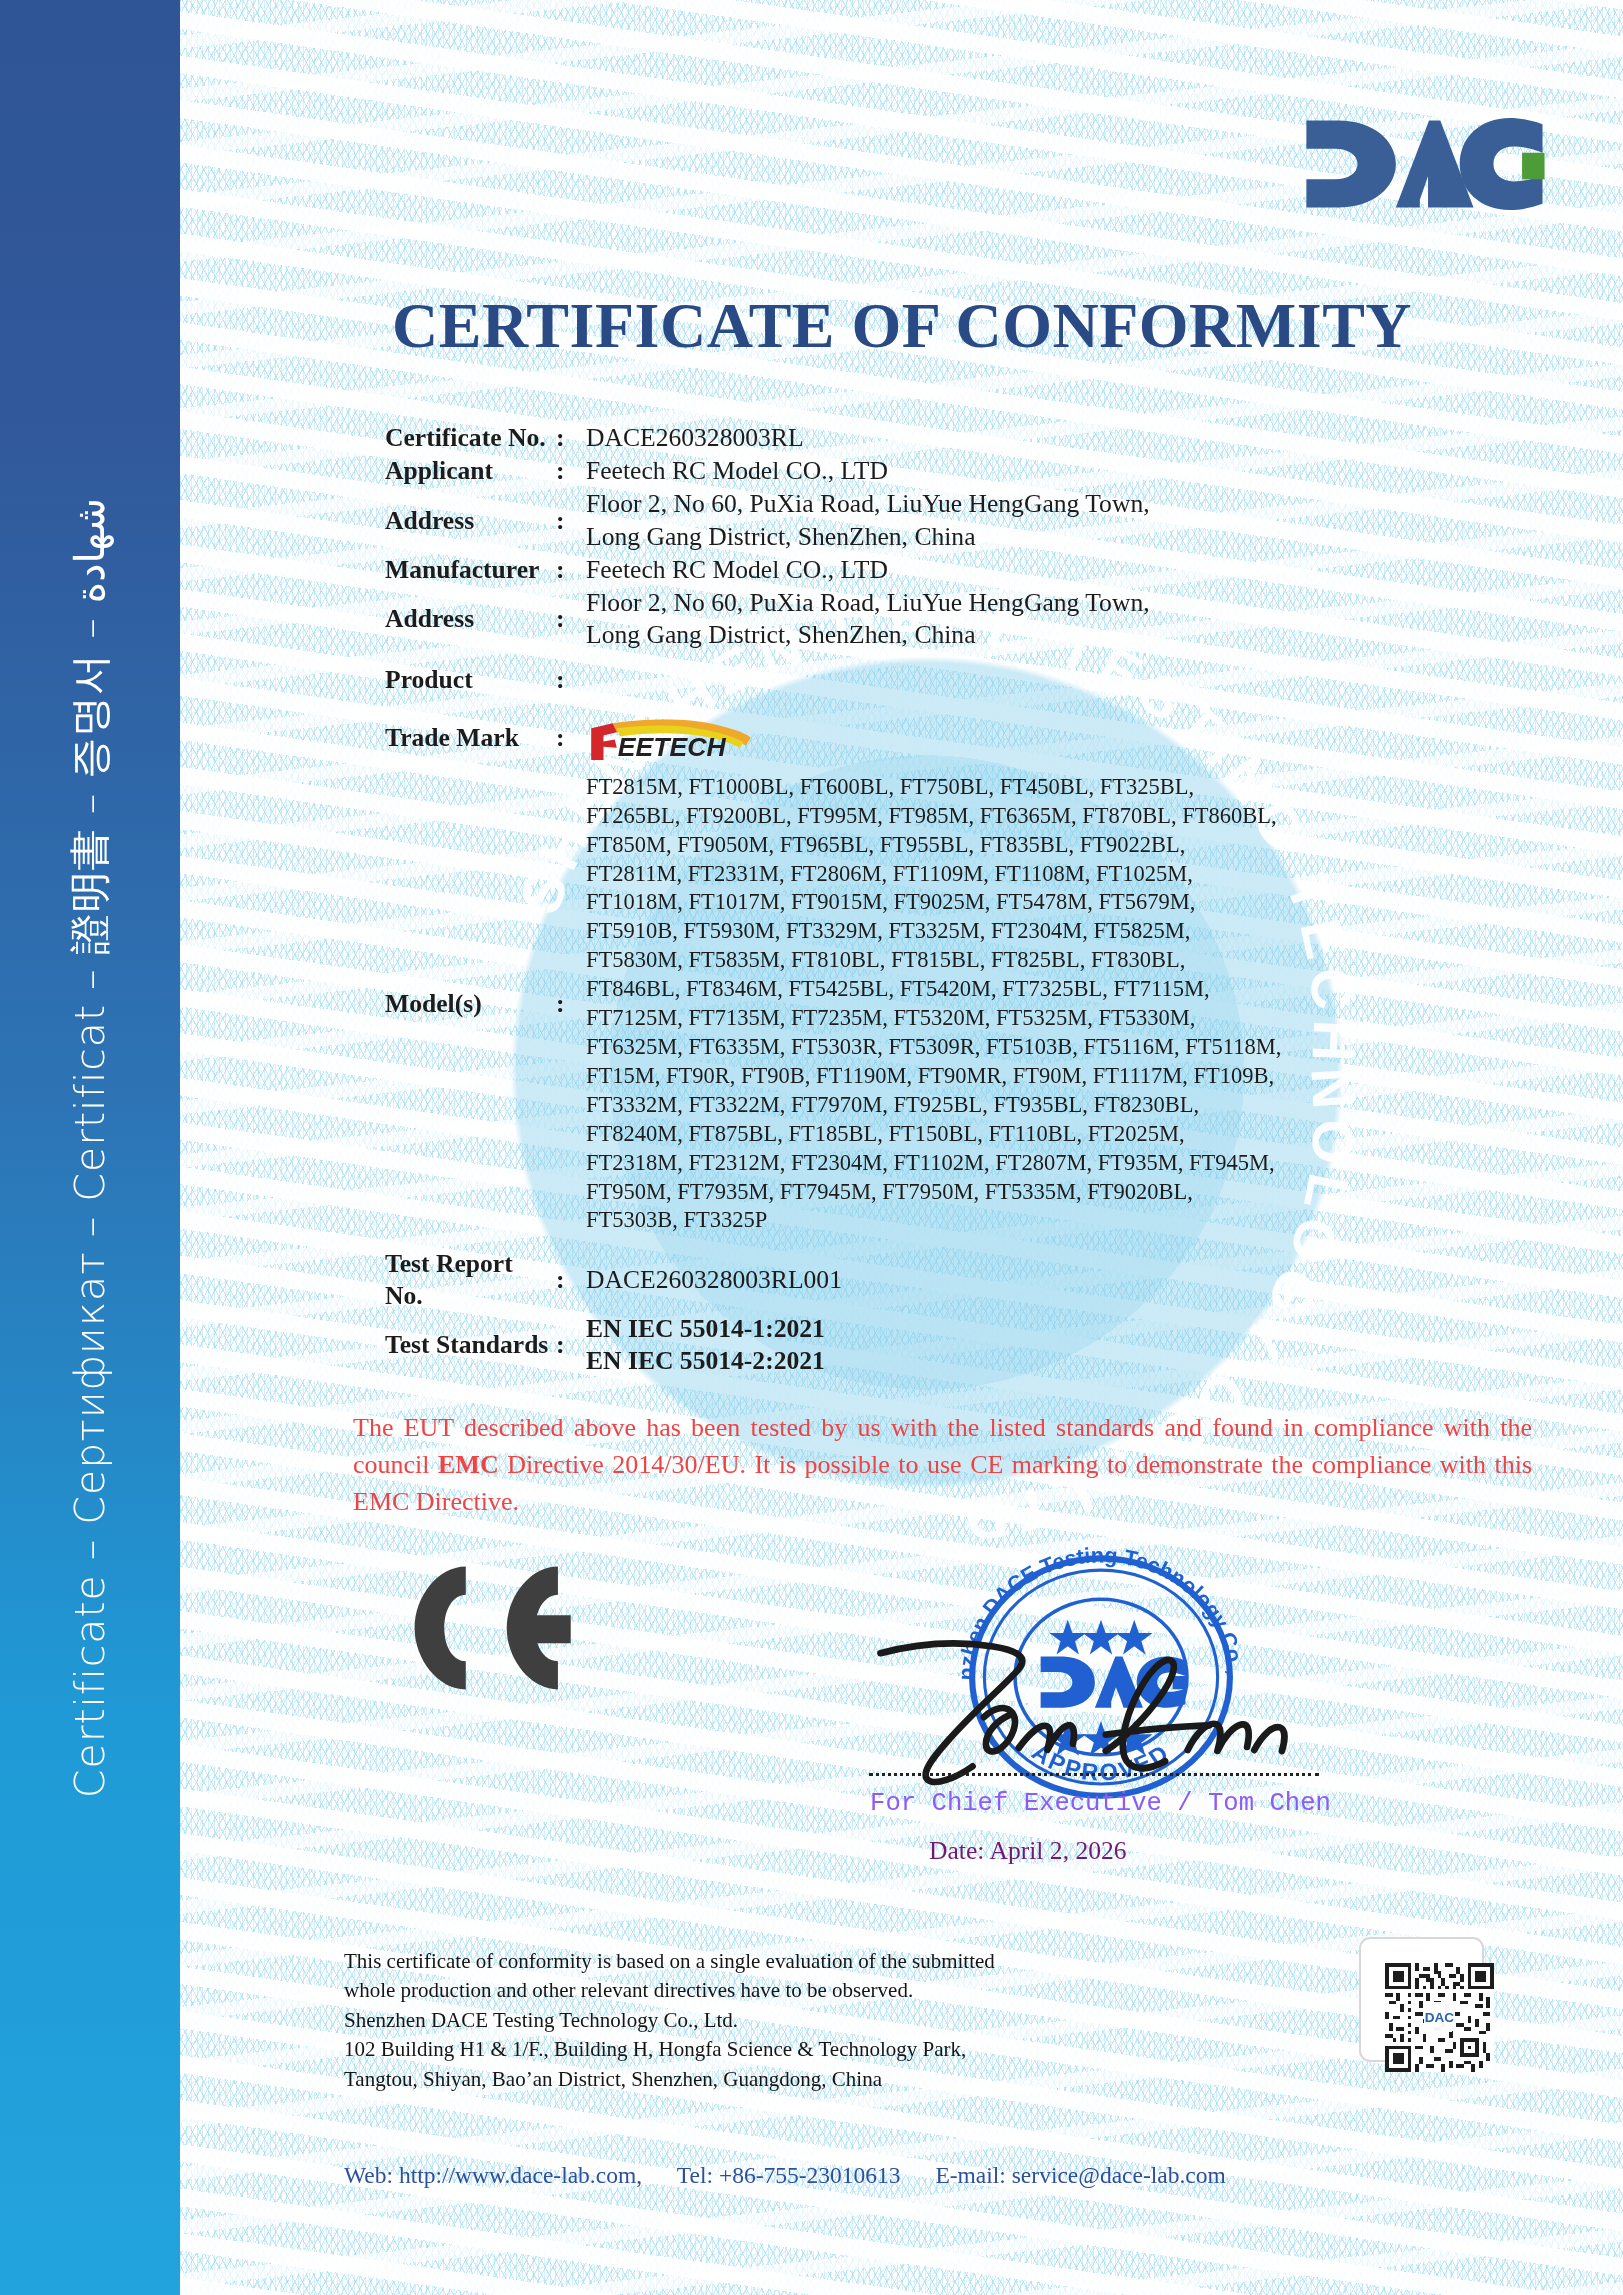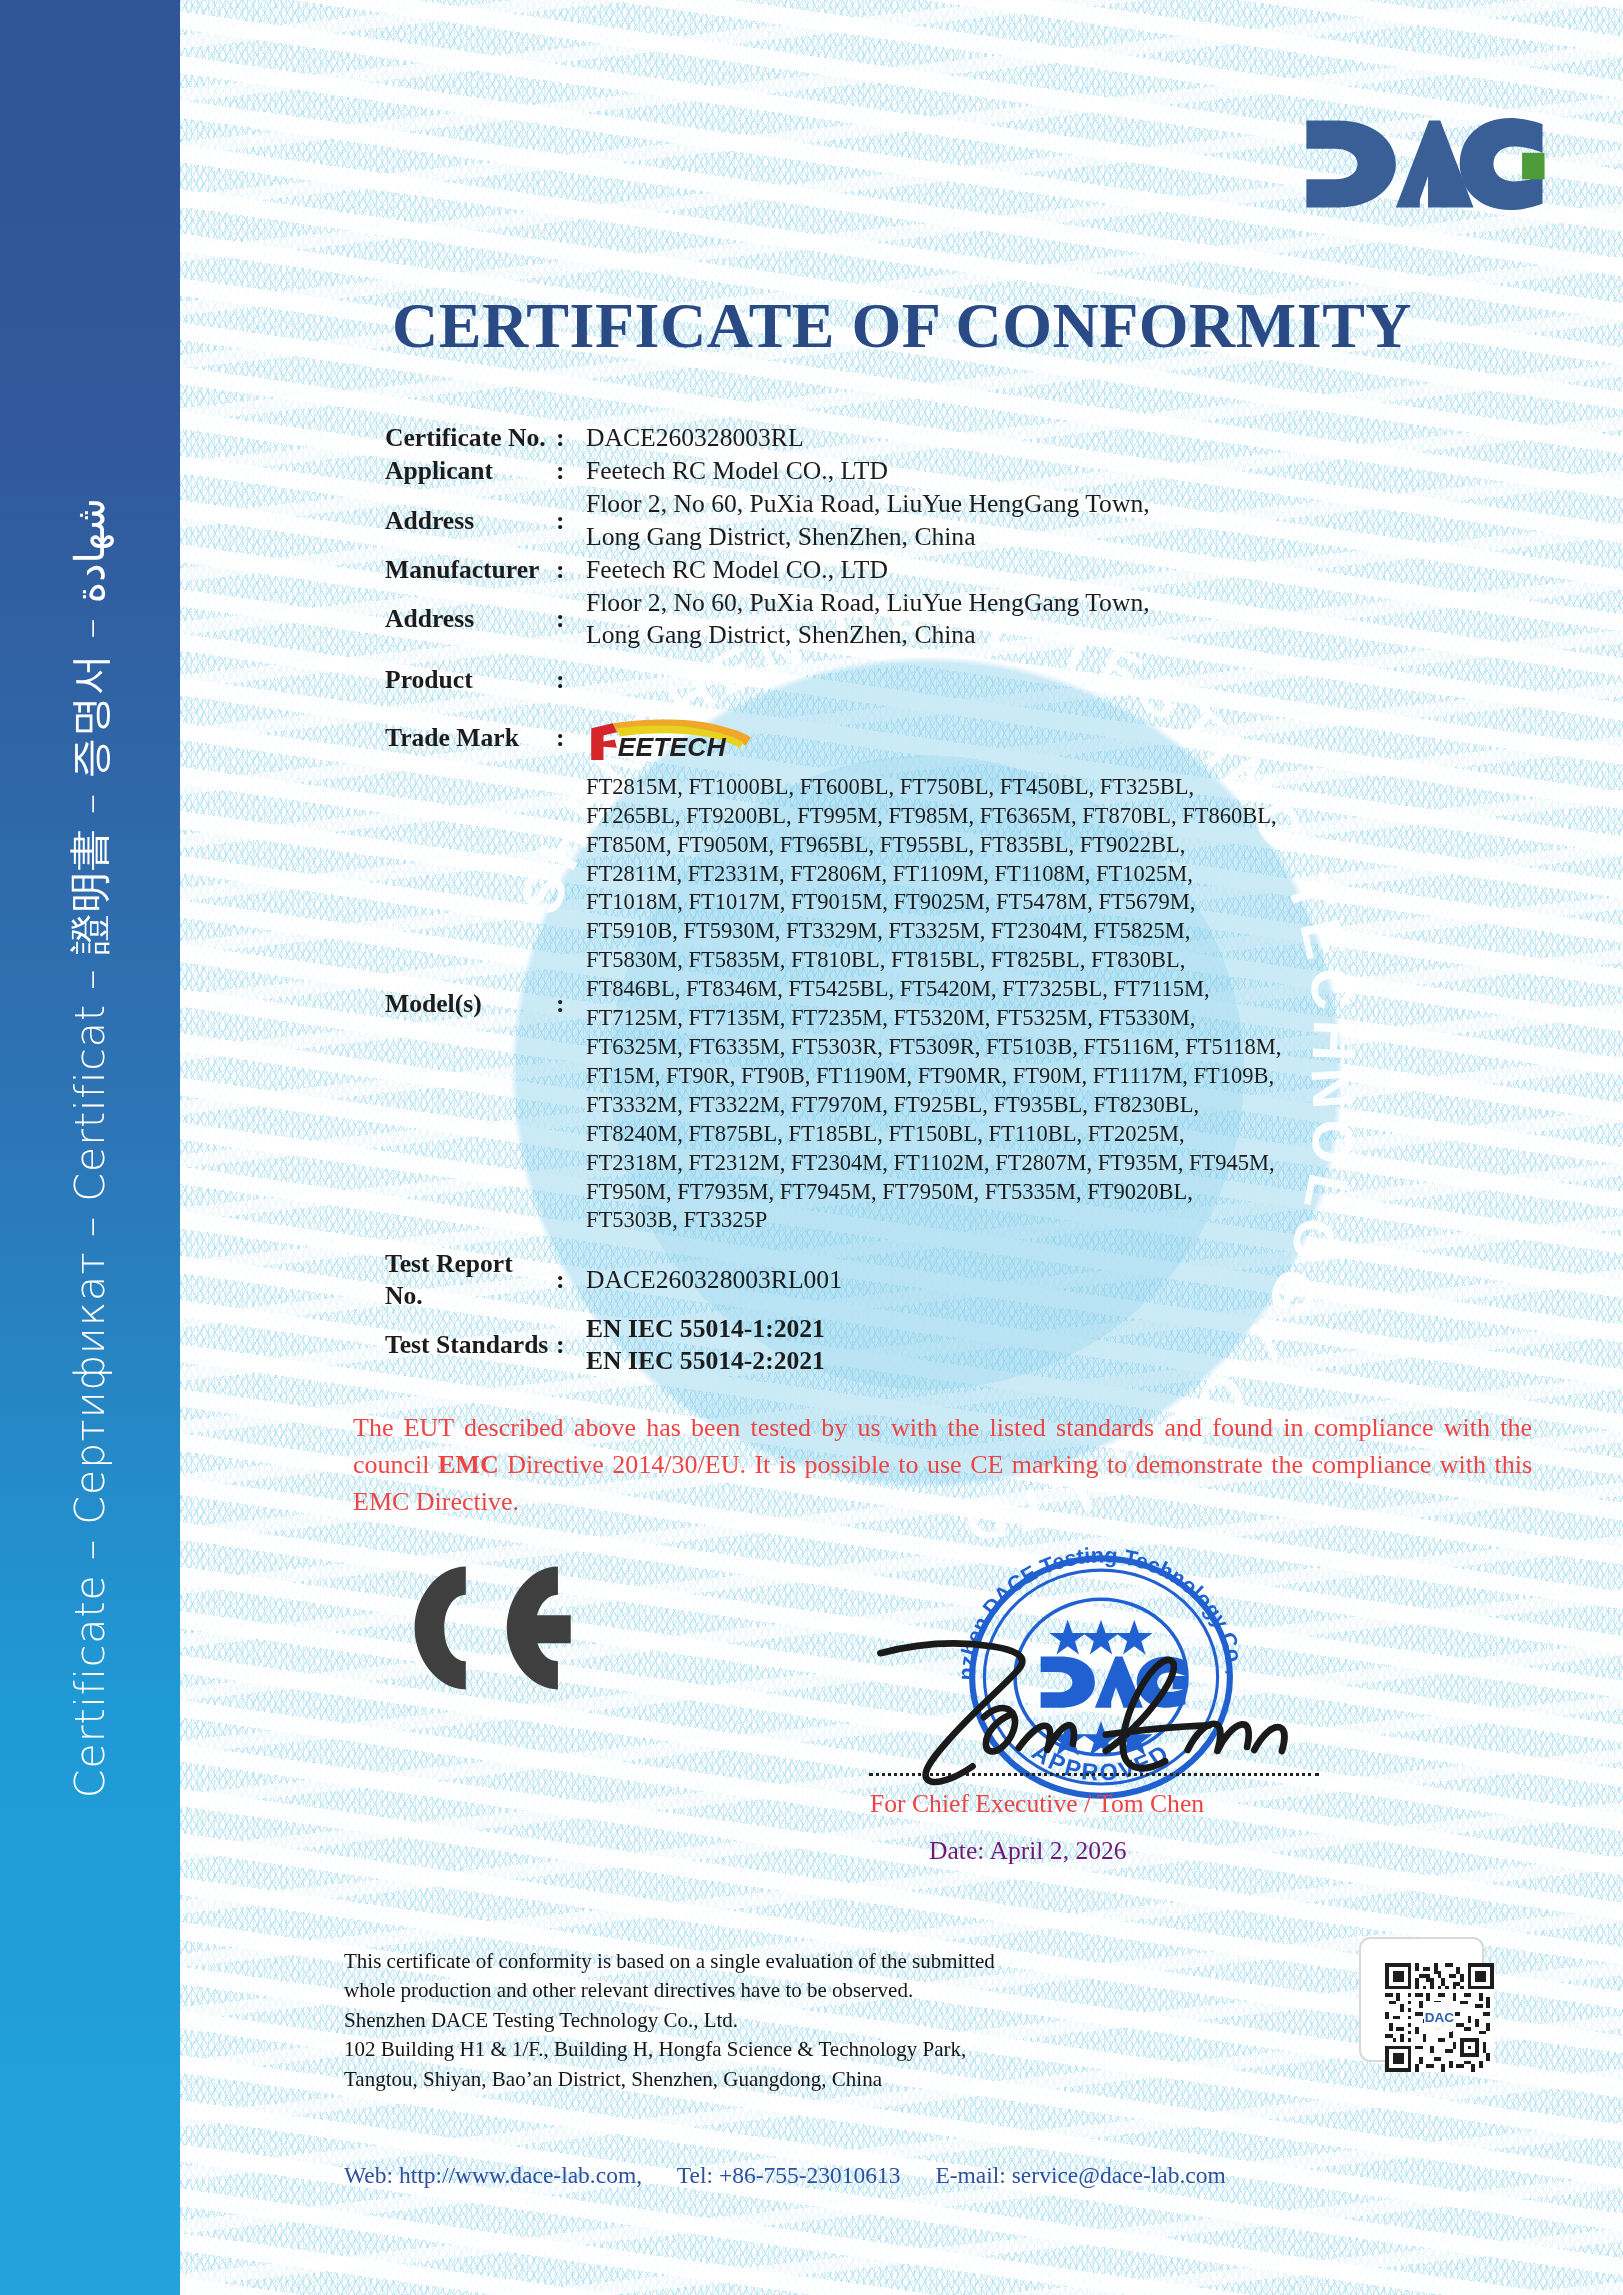--- a/index.html
+++ b/index.html
@@ -107,21 +107,21 @@
   
   .sigwrap{position:absolute;left:865px;top:1525px;width:471px;height:389px;}
   .stamp{position:absolute;left:72px;top:18px;}
   .signature{position:absolute;left:0px;top:100px;}
   .dotline{
     position:absolute;left:4.1px;top:248px;width:450px;height:0;
     border-top:3.6px dotted #222;
   }
   .sigrole{
     position:absolute;left:5.1px;top:264px;
-    font-size:25.6px;color:#ef4444;white-space:nowrap;
+    font-size:25.6px;color:#8b5cf6;white-space:nowrap;font-family:Liberation Mono, monospace;
   }
   .sigdate{
     position:absolute;left:64px;top:311px;
     font-size:25.6px;color:#701a75;white-space:nowrap;
   }
 
   
   .footer{
     position:absolute;left:344px;top:1947px;width:1008px;
     font-size:21px;line-height:1.40;color:#151515;

